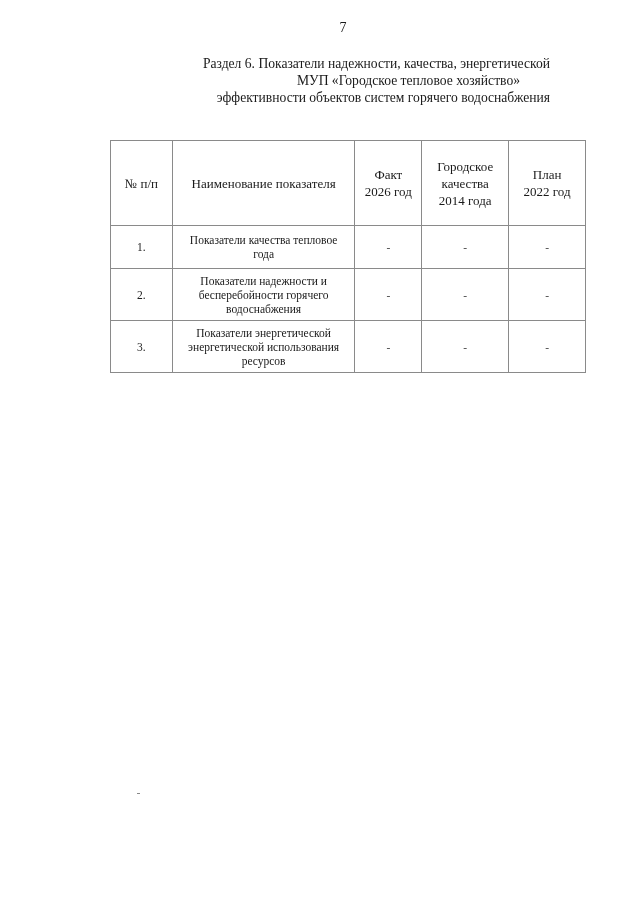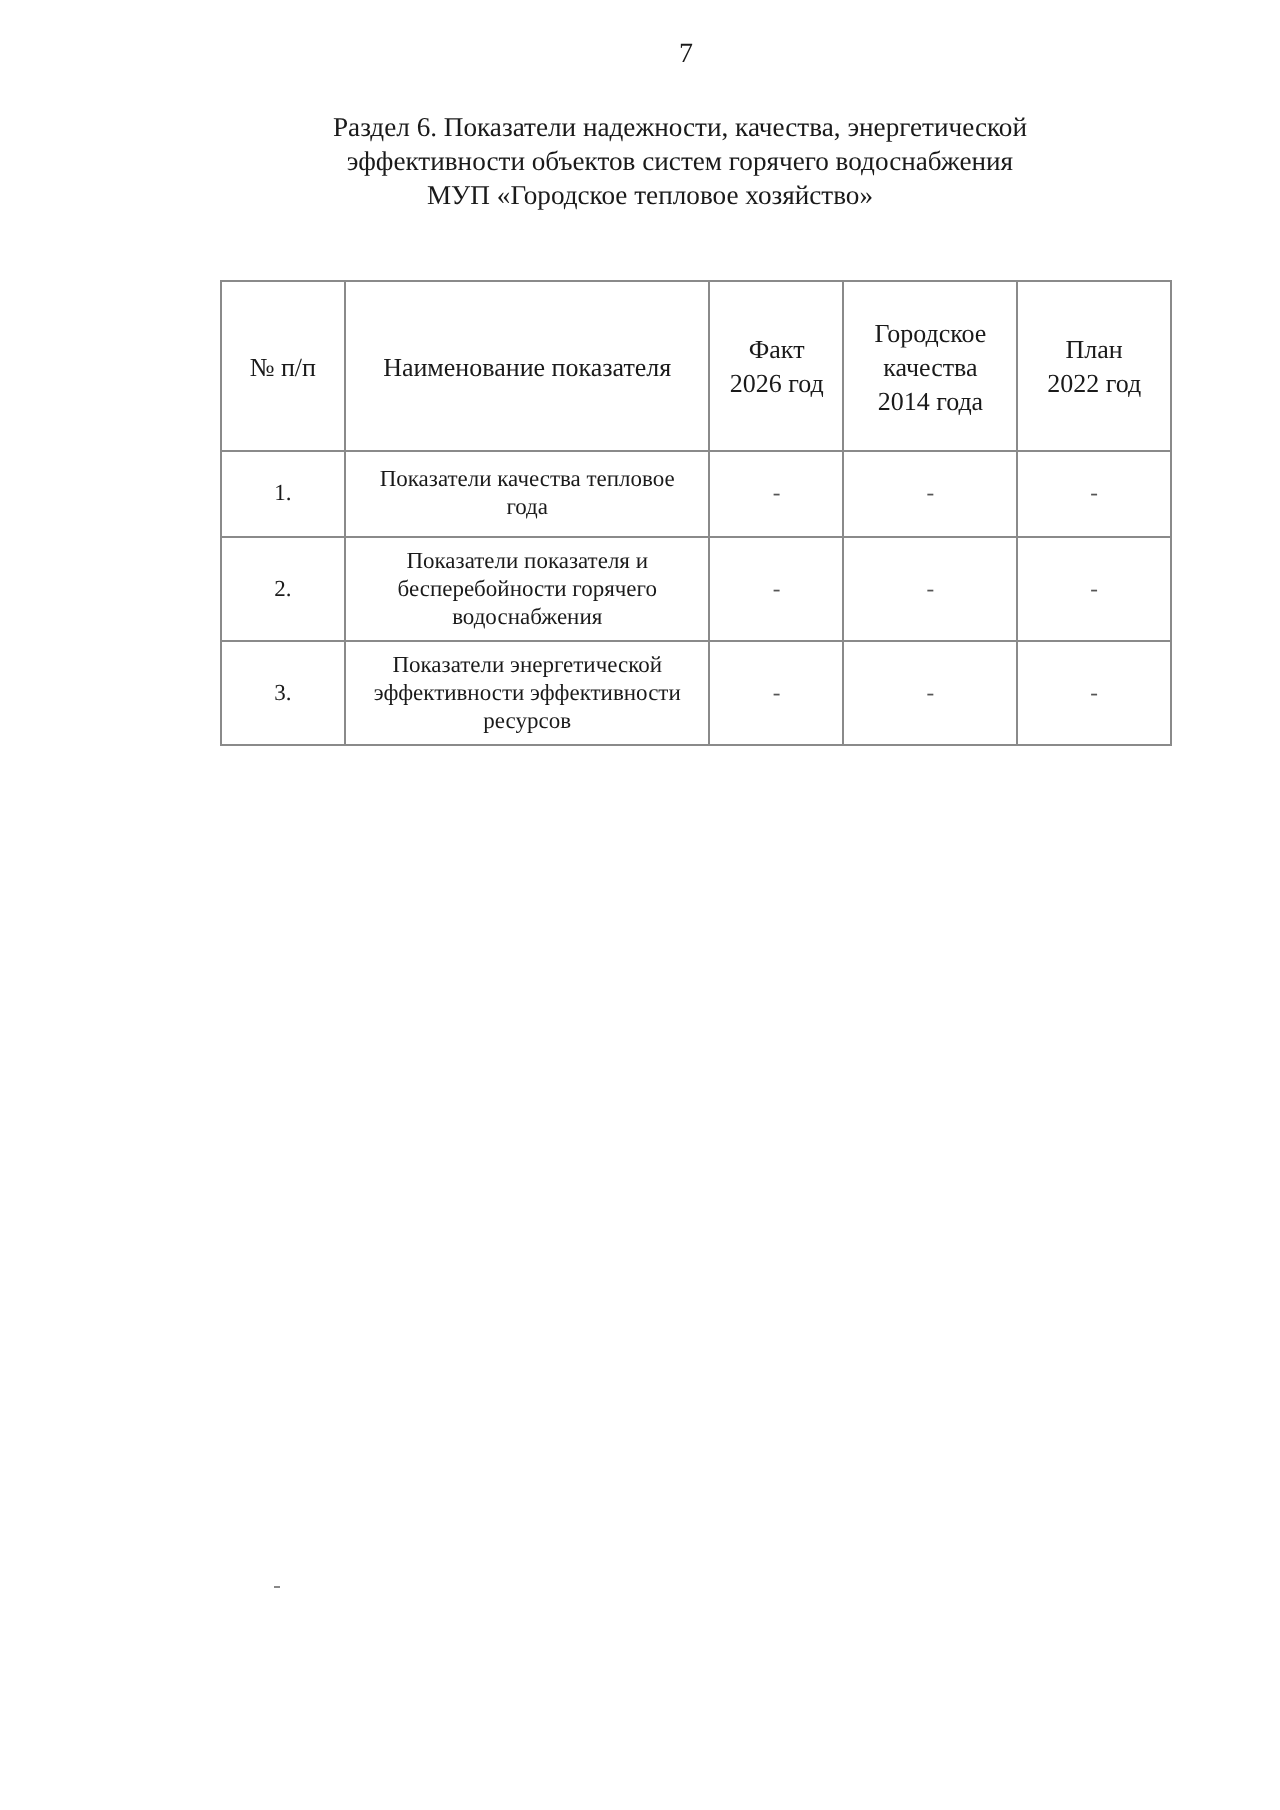--- a/index.html
+++ b/index.html
@@ -27,21 +27,21 @@
     }
     .section-title {
       position: absolute;
       top: 55px;
       left: 130px;
       width: 420px;
       text-align: center;
       font-size: 13.6px;
       line-height: 17px;
     }
-    .section-title .line { display: block; white-space: nowrap; }
+    .section-title .line { display: block; white-space: nowrap; text-align: right; }
     .section-title .line.l3 { padding-right: 30px; }
 
     table.indicators {
       position: absolute;
       top: 140px;
       left: 110px;
       width: 476px;
       border-collapse: collapse;
       font-size: 12.5px;
     }
@@ -80,22 +80,22 @@
       background: #888;
     }
   </style>
 </head>
 <body>
 
 <div class="page-number">7</div>
 
 <div class="section-title">
   <span class="line l1">Раздел 6. Показатели надежности, качества, энергетической</span>
+  <span class="line l3">МУП «Городское тепловое хозяйство»</span>
   <span class="line l2">эффективности объектов систем горячего водоснабжения</span>
-  <span class="line l3">МУП «Городское тепловое хозяйство»</span>
 </div>
 
 <table class="indicators">
   <colgroup>
     <col class="c1">
       <col class="c2">
       <col class="c3">
       <col class="c4">
       <col class="c5">
   </colgroup>
@@ -129,33 +129,33 @@
         <span>Показатели качества тепловое</span><br>
         <span>года</span>
       </td>
       <td class="dash">-</td>
       <td class="dash">-</td>
       <td class="dash">-</td>
     </tr>
     <tr class="r2">
       <td>2.</td>
       <td>
-        <span>Показатели показателя и</span><br>
+        <span>Показатели надежности и</span><br>
         <span>бесперебойности горячего</span><br>
         <span>водоснабжения</span>
       </td>
       <td class="dash">-</td>
       <td class="dash">-</td>
       <td class="dash">-</td>
     </tr>
     <tr class="r3">
       <td>3.</td>
       <td>
         <span>Показатели энергетической</span><br>
-        <span>эффективности эффективности</span><br>
+        <span>энергетической использования</span><br>
         <span>ресурсов</span>
       </td>
       <td class="dash">-</td>
       <td class="dash">-</td>
       <td class="dash">-</td>
     </tr>
   </tbody>
 </table>
 
 <div class="stray-mark"></div>

